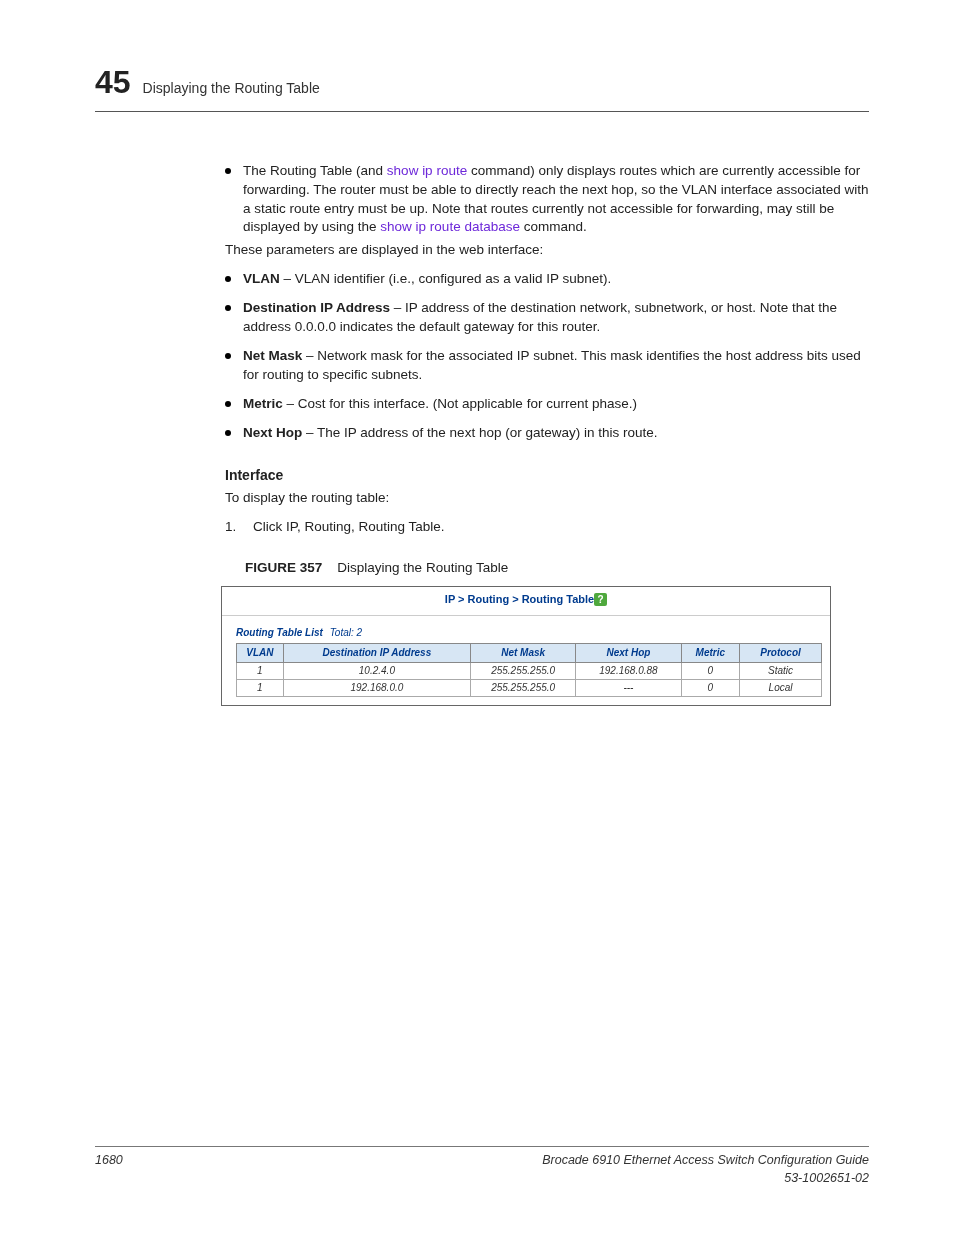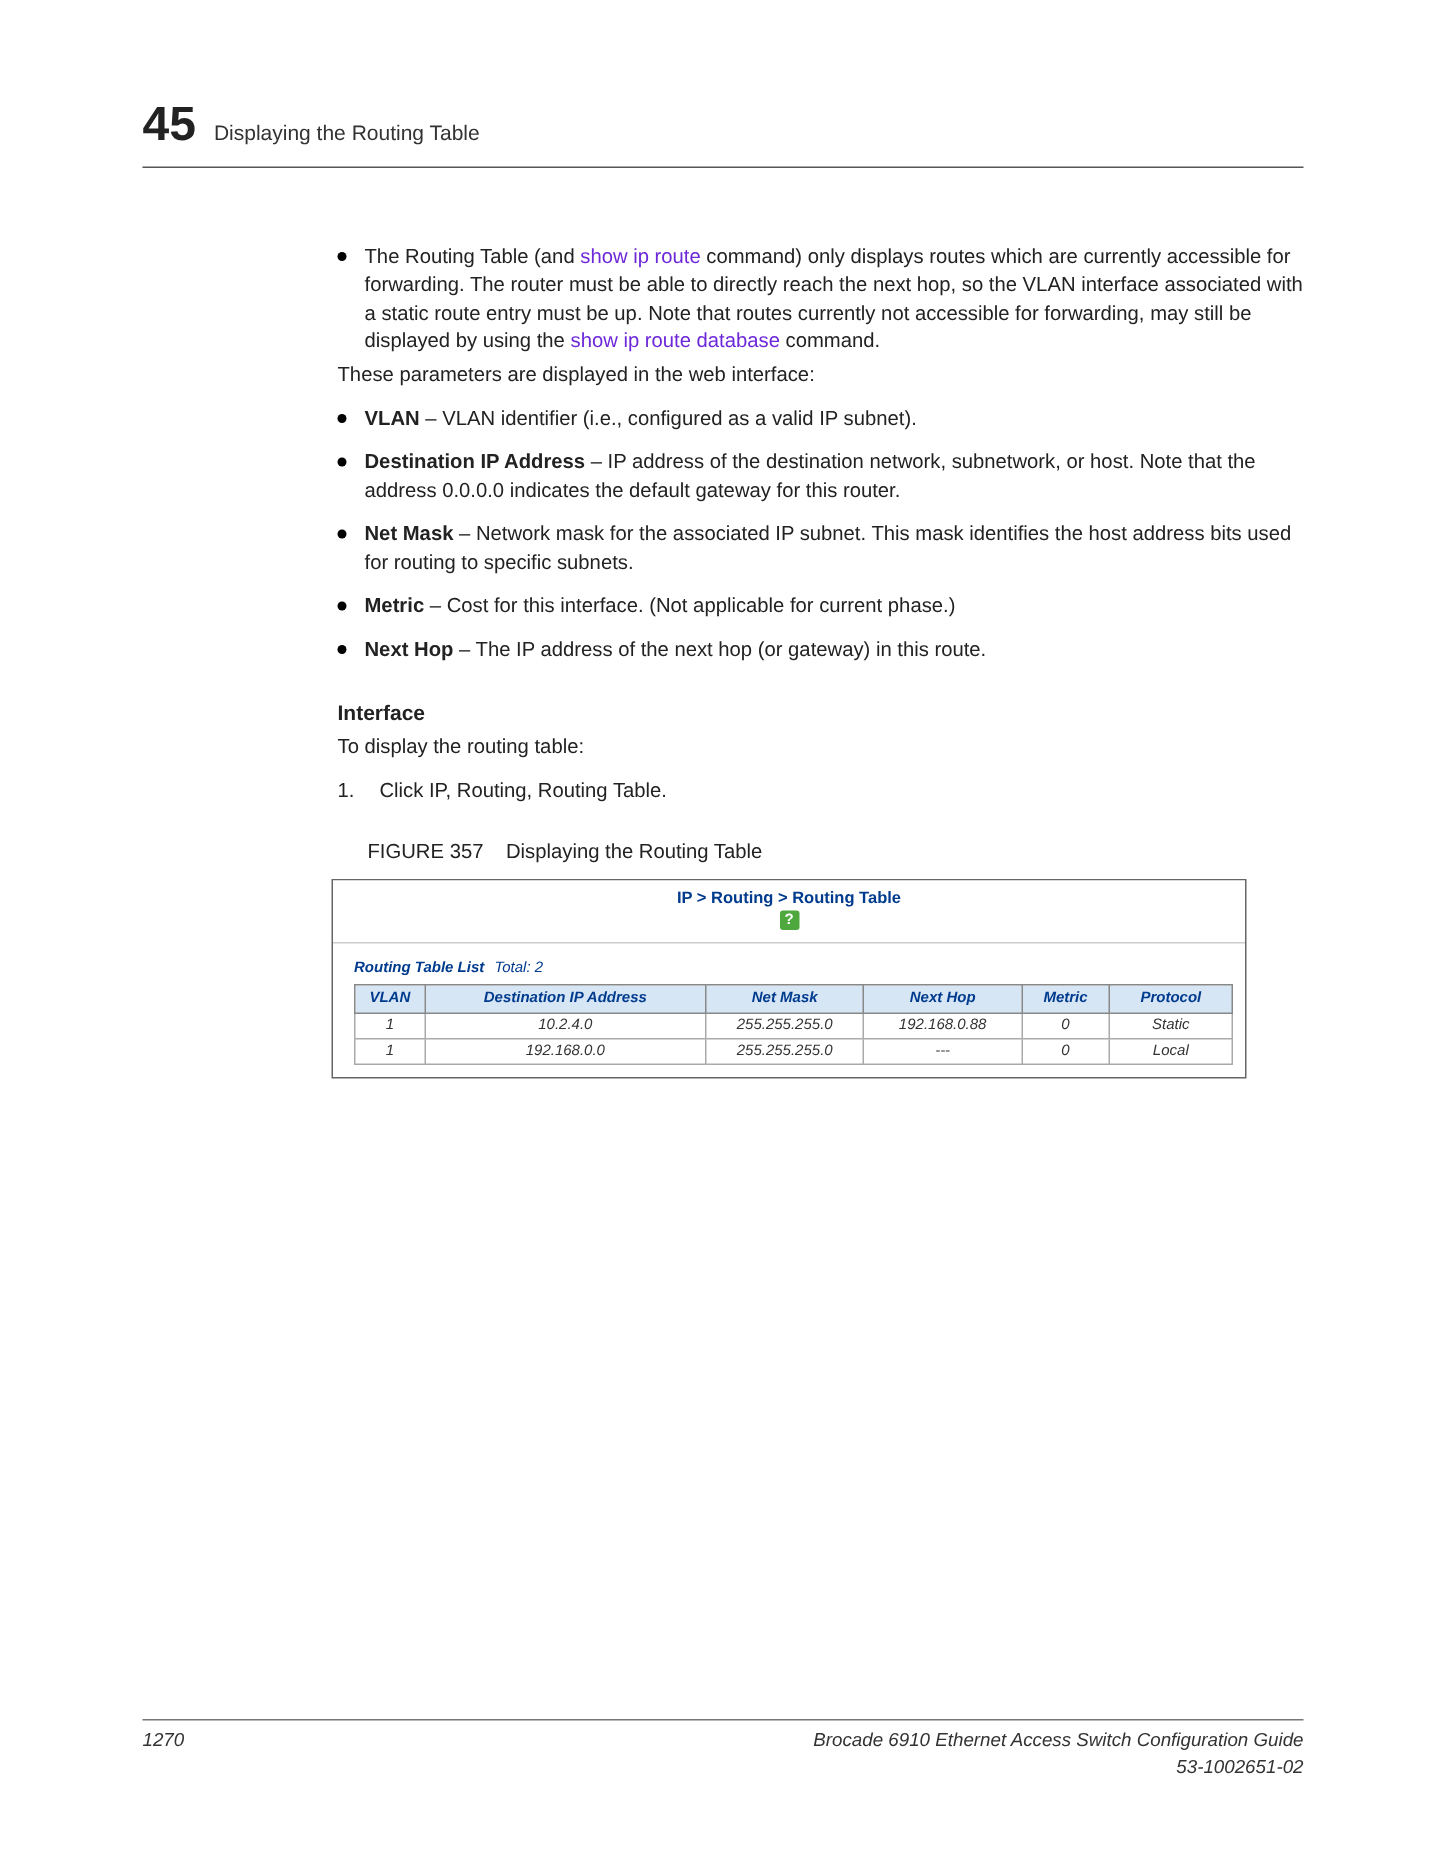--- a/index.html
+++ b/index.html
@@ -55,40 +55,39 @@
       margin-bottom: 3px;
       font-size: 14px;
     }
     .params-intro { margin-bottom: 10px; }
     .param-list .bullet-row { margin-bottom: 10px; align-items: flex-start; }
     .param-name { font-weight: bold; }
     .interface-steps { margin-bottom: 22px; margin-top: 2px; }
     .step-row { display: flex; gap: 10px; }
     .step-num { width: 18px; }
     .figure-caption { margin-bottom: 8px; font-size: 13.5px; }
-    .figure-caption .fig-label { font-weight: normal; padding-left: 20px; }
+    .figure-caption .fig-label { font-weight: bold; padding-left: 20px; }
 
     
     .webui {
       border: 1px solid #666;
       background: #fff;
       font-family: Arial, sans-serif;
       font-size: 10px;
       margin-top: 2px;
       width: 610px;
       margin-left: -4px;
     }
     .breadcrumb-bar {
       display: flex;
       justify-content: center;
       align-items: center;
       padding: 5px 8px 8px 8px;
       border-bottom: 1px solid #ccc;
       background: #fff;
-      flex-direction: column;
     }
     .breadcrumb-bar .crumbs { color: #003b8e; font-weight: bold; font-size: 11px; }
     .help-icon {
       width: 13px; height: 13px; background: #4fa83d; border-radius: 2px;
       color: #fff; font-size: 10px; font-weight: bold; text-align: center; line-height: 13px;
       display: inline-block;
     }
     .inner-pad { padding: 10px 8px 8px 14px; font-style: italic; }
     .list-title { color: #003b8e; font-weight: bold; font-size: 10px; margin-bottom: 3px; }
     .list-title .total { font-weight: normal; margin-left: 4px; }
@@ -225,18 +224,18 @@
             <td>Local</td>
           </tr>
         </tbody>
       </table>
     </div>
   </div>
 
 </div>
 
 <div class="footer">
-  <div>1270</div>
+  <div>1680</div>
   <div class="right">
     <div>Brocade 6910 Ethernet Access Switch Configuration Guide</div>
     <div>53-1002651-02</div>
   </div>
 </div>
 
 </body></html>

